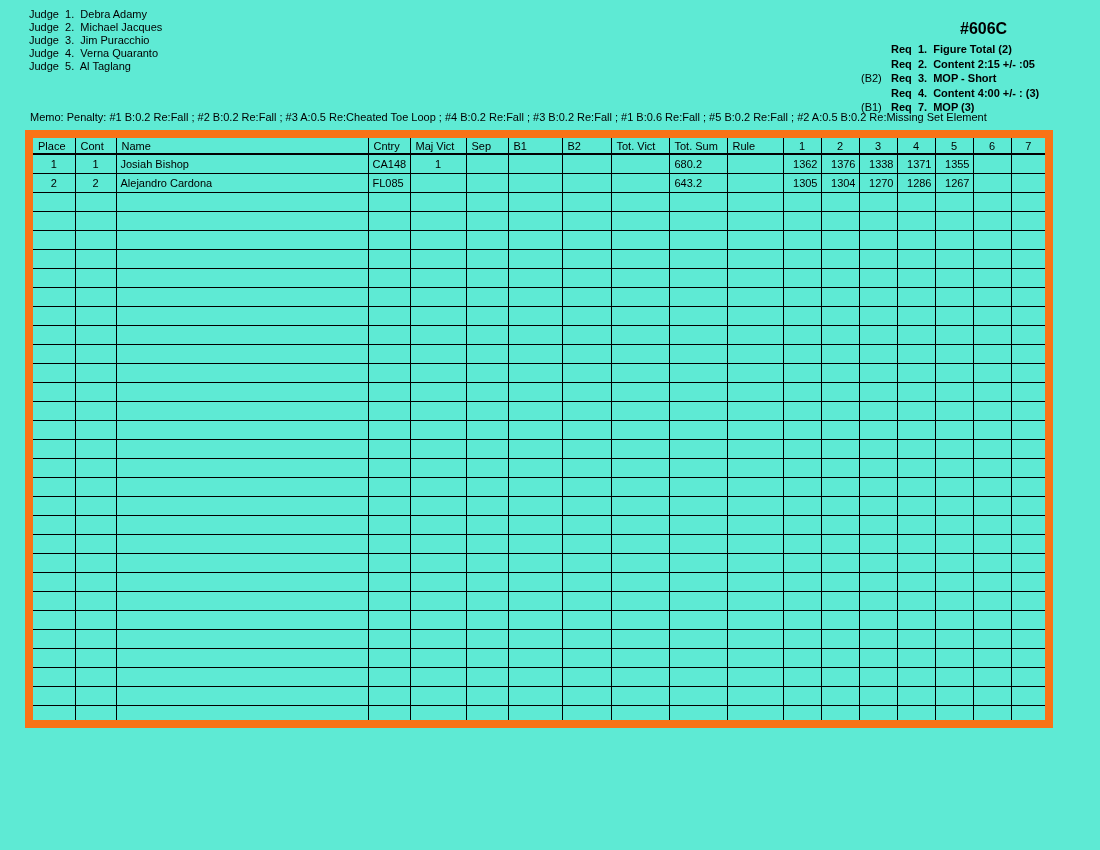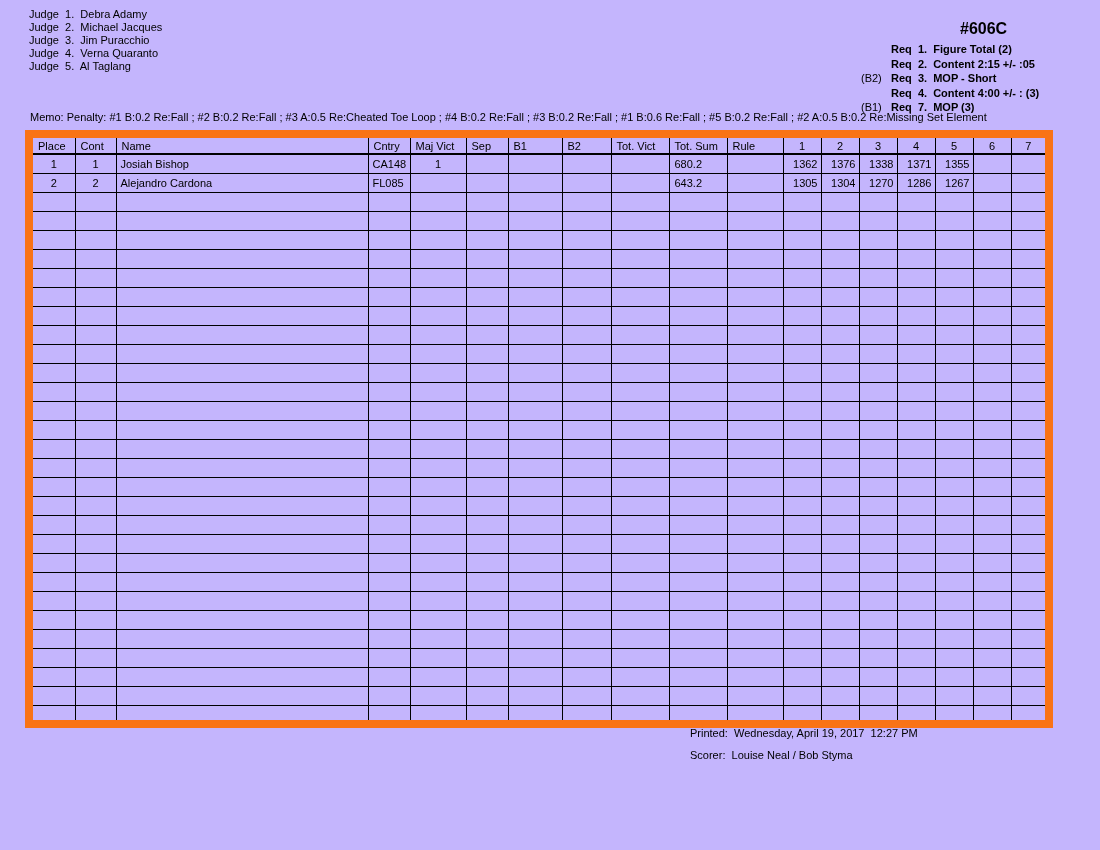--- a/index.html
+++ b/index.html
@@ -1,20 +1,20 @@
 <!DOCTYPE html>
 <html><head>
 <meta charset="utf-8">
 <style>
   html, body { margin: 0; padding: 0; background: #fff; }
   .page {
     position: relative;
     width: 1100px;
     height: 850px;
-    background: #c4b5fd;
+    background: #5eead4;
     color: #000000;
     font-family: "Liberation Sans", sans-serif;
     overflow: hidden;
   }
 
   
   .judges {
     position: absolute;
     left: 29px;
     top: 8px;
@@ -786,18 +786,14 @@
           <td></td>
           <td></td>
           <td></td>
           <td></td>
           <td></td>
           <td></td>
         </tr>
       </tbody>
   </table>
 
-  <div class="footer">
-    <div class="footer-printed">Printed:  Wednesday, April 19, 2017  12:27 PM</div>
-    <div class="footer-scorer">Scorer:  Louise Neal / Bob Styma</div>
-  </div>
 
 </div>
 
 </body></html>

